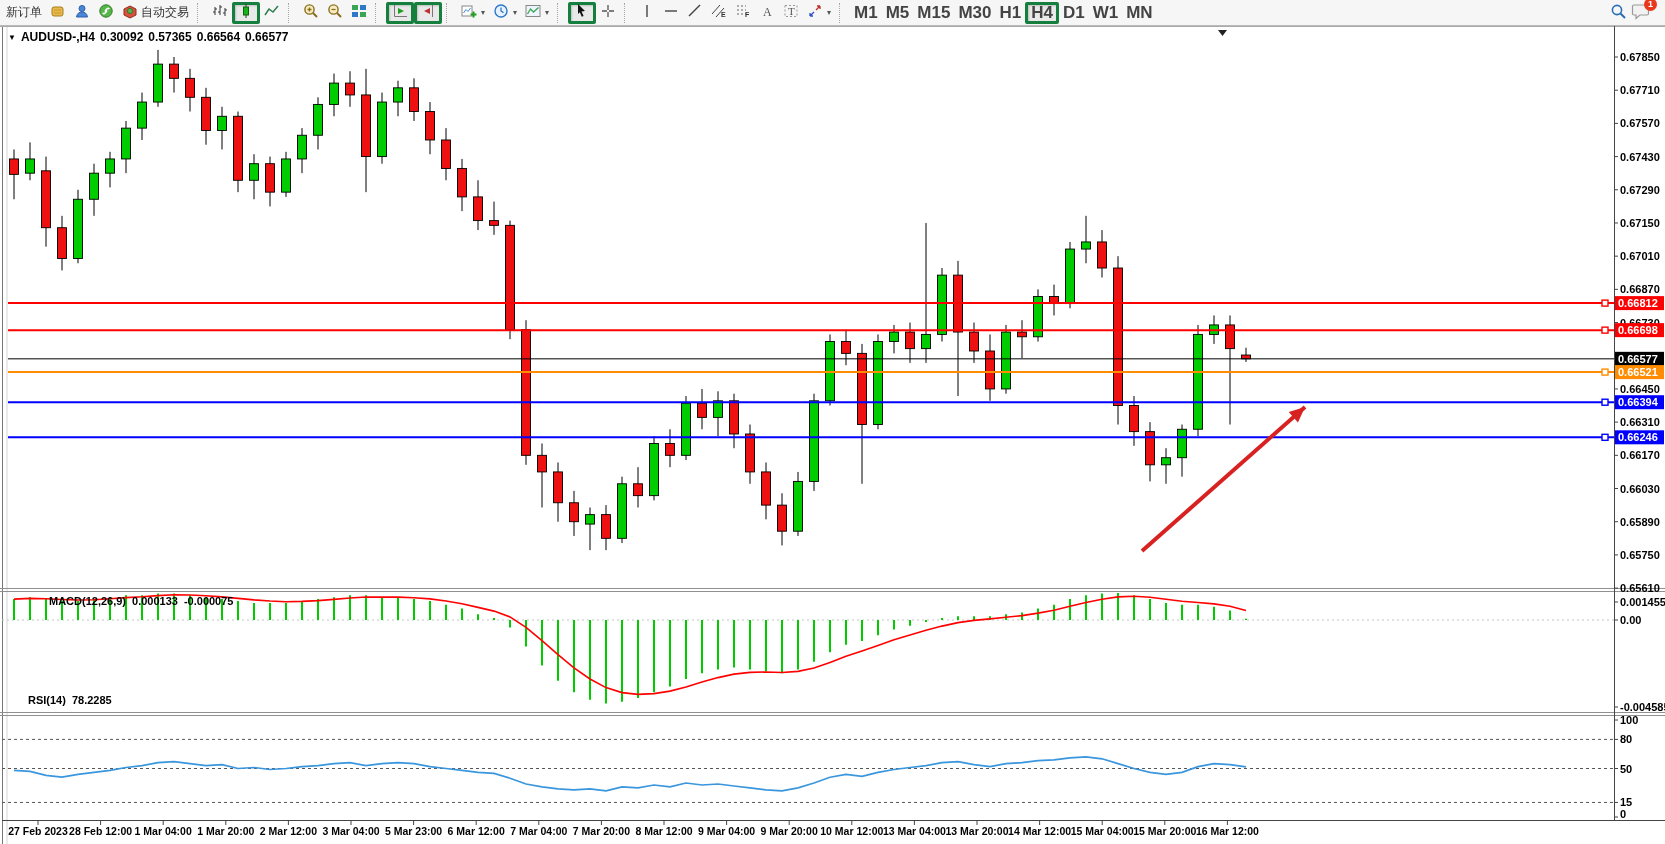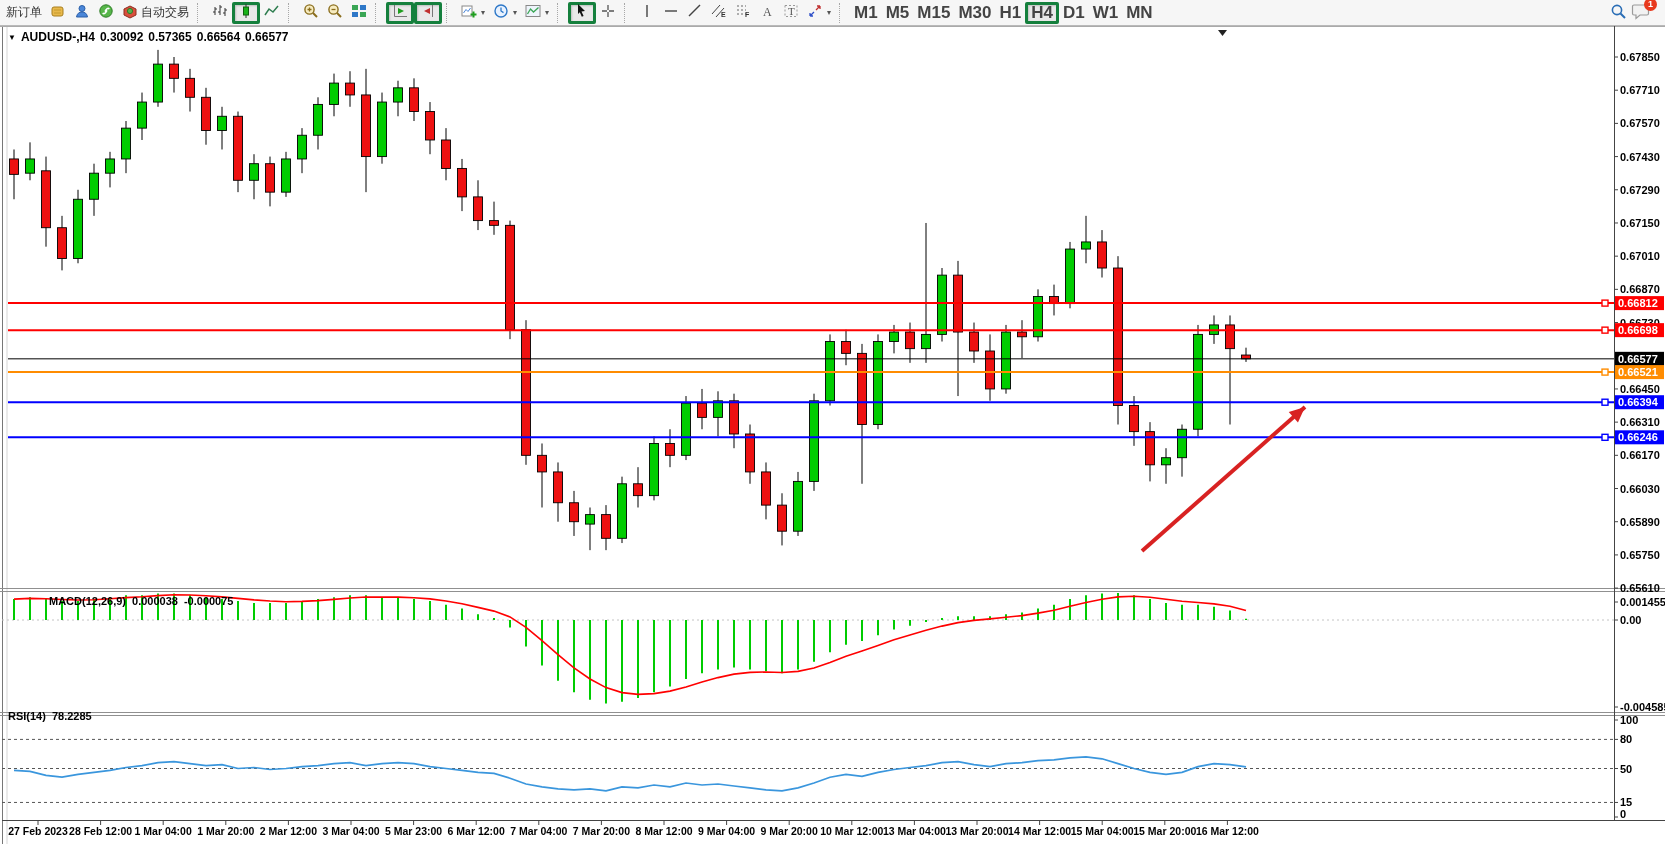--- a/index.html
+++ b/index.html
@@ -666,22 +666,22 @@
       <span class="tri">▼</span>
       <span>AUDUSD-,H4</span>
       <span>0.30092</span>
       <span>0.57365</span>
       <span>0.66564</span>
       <span>0.66577</span>
     </div>
 
     <div class="overlay ind-label" style="top:569px;left:14px;margin-left:35px;">
       <span>MACD(12,26,9)</span>
-      <span>0.000038</span>
+      <span>0.000133</span>
       <span>-0.000075</span>
     </div>
 
-    <div class="overlay ind-label" style="top:684px;left:8px;">
+    <div class="overlay ind-label" style="top:668px;left:8px;padding-left:20px;">
       <span>RSI(14)</span>
       <span>78.2285</span>
     </div>
   </div>
 </div>
 
 </body></html>

